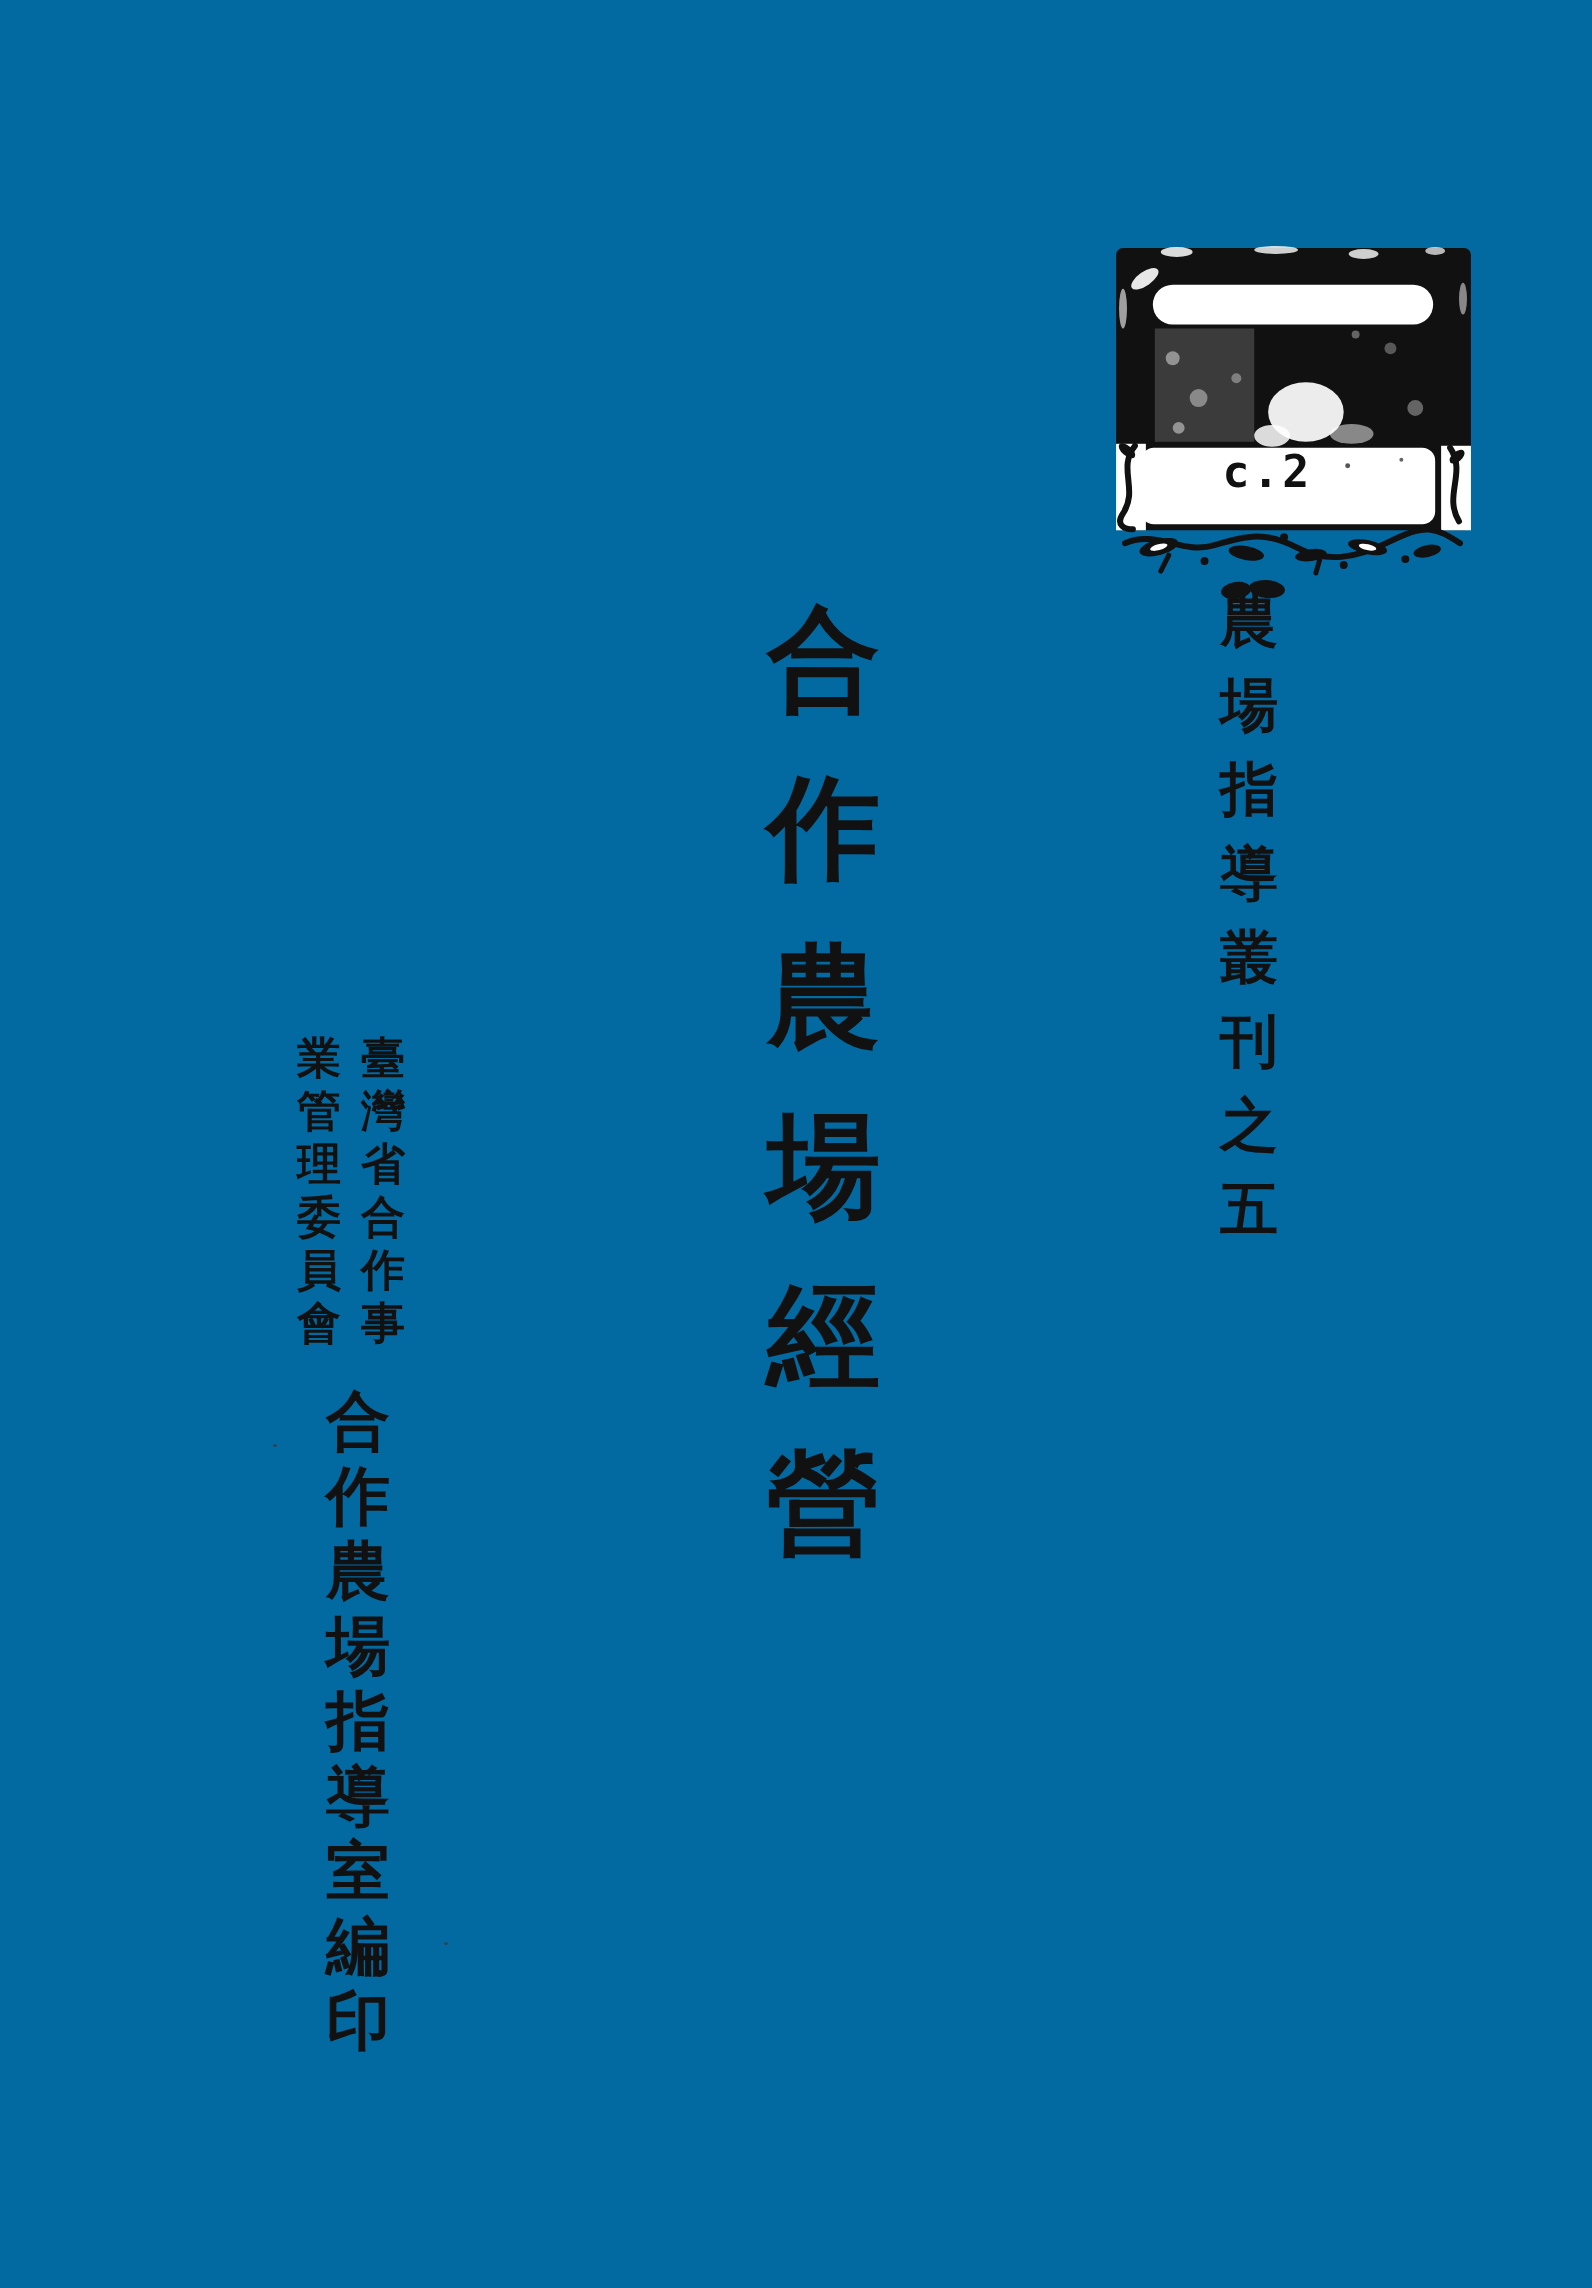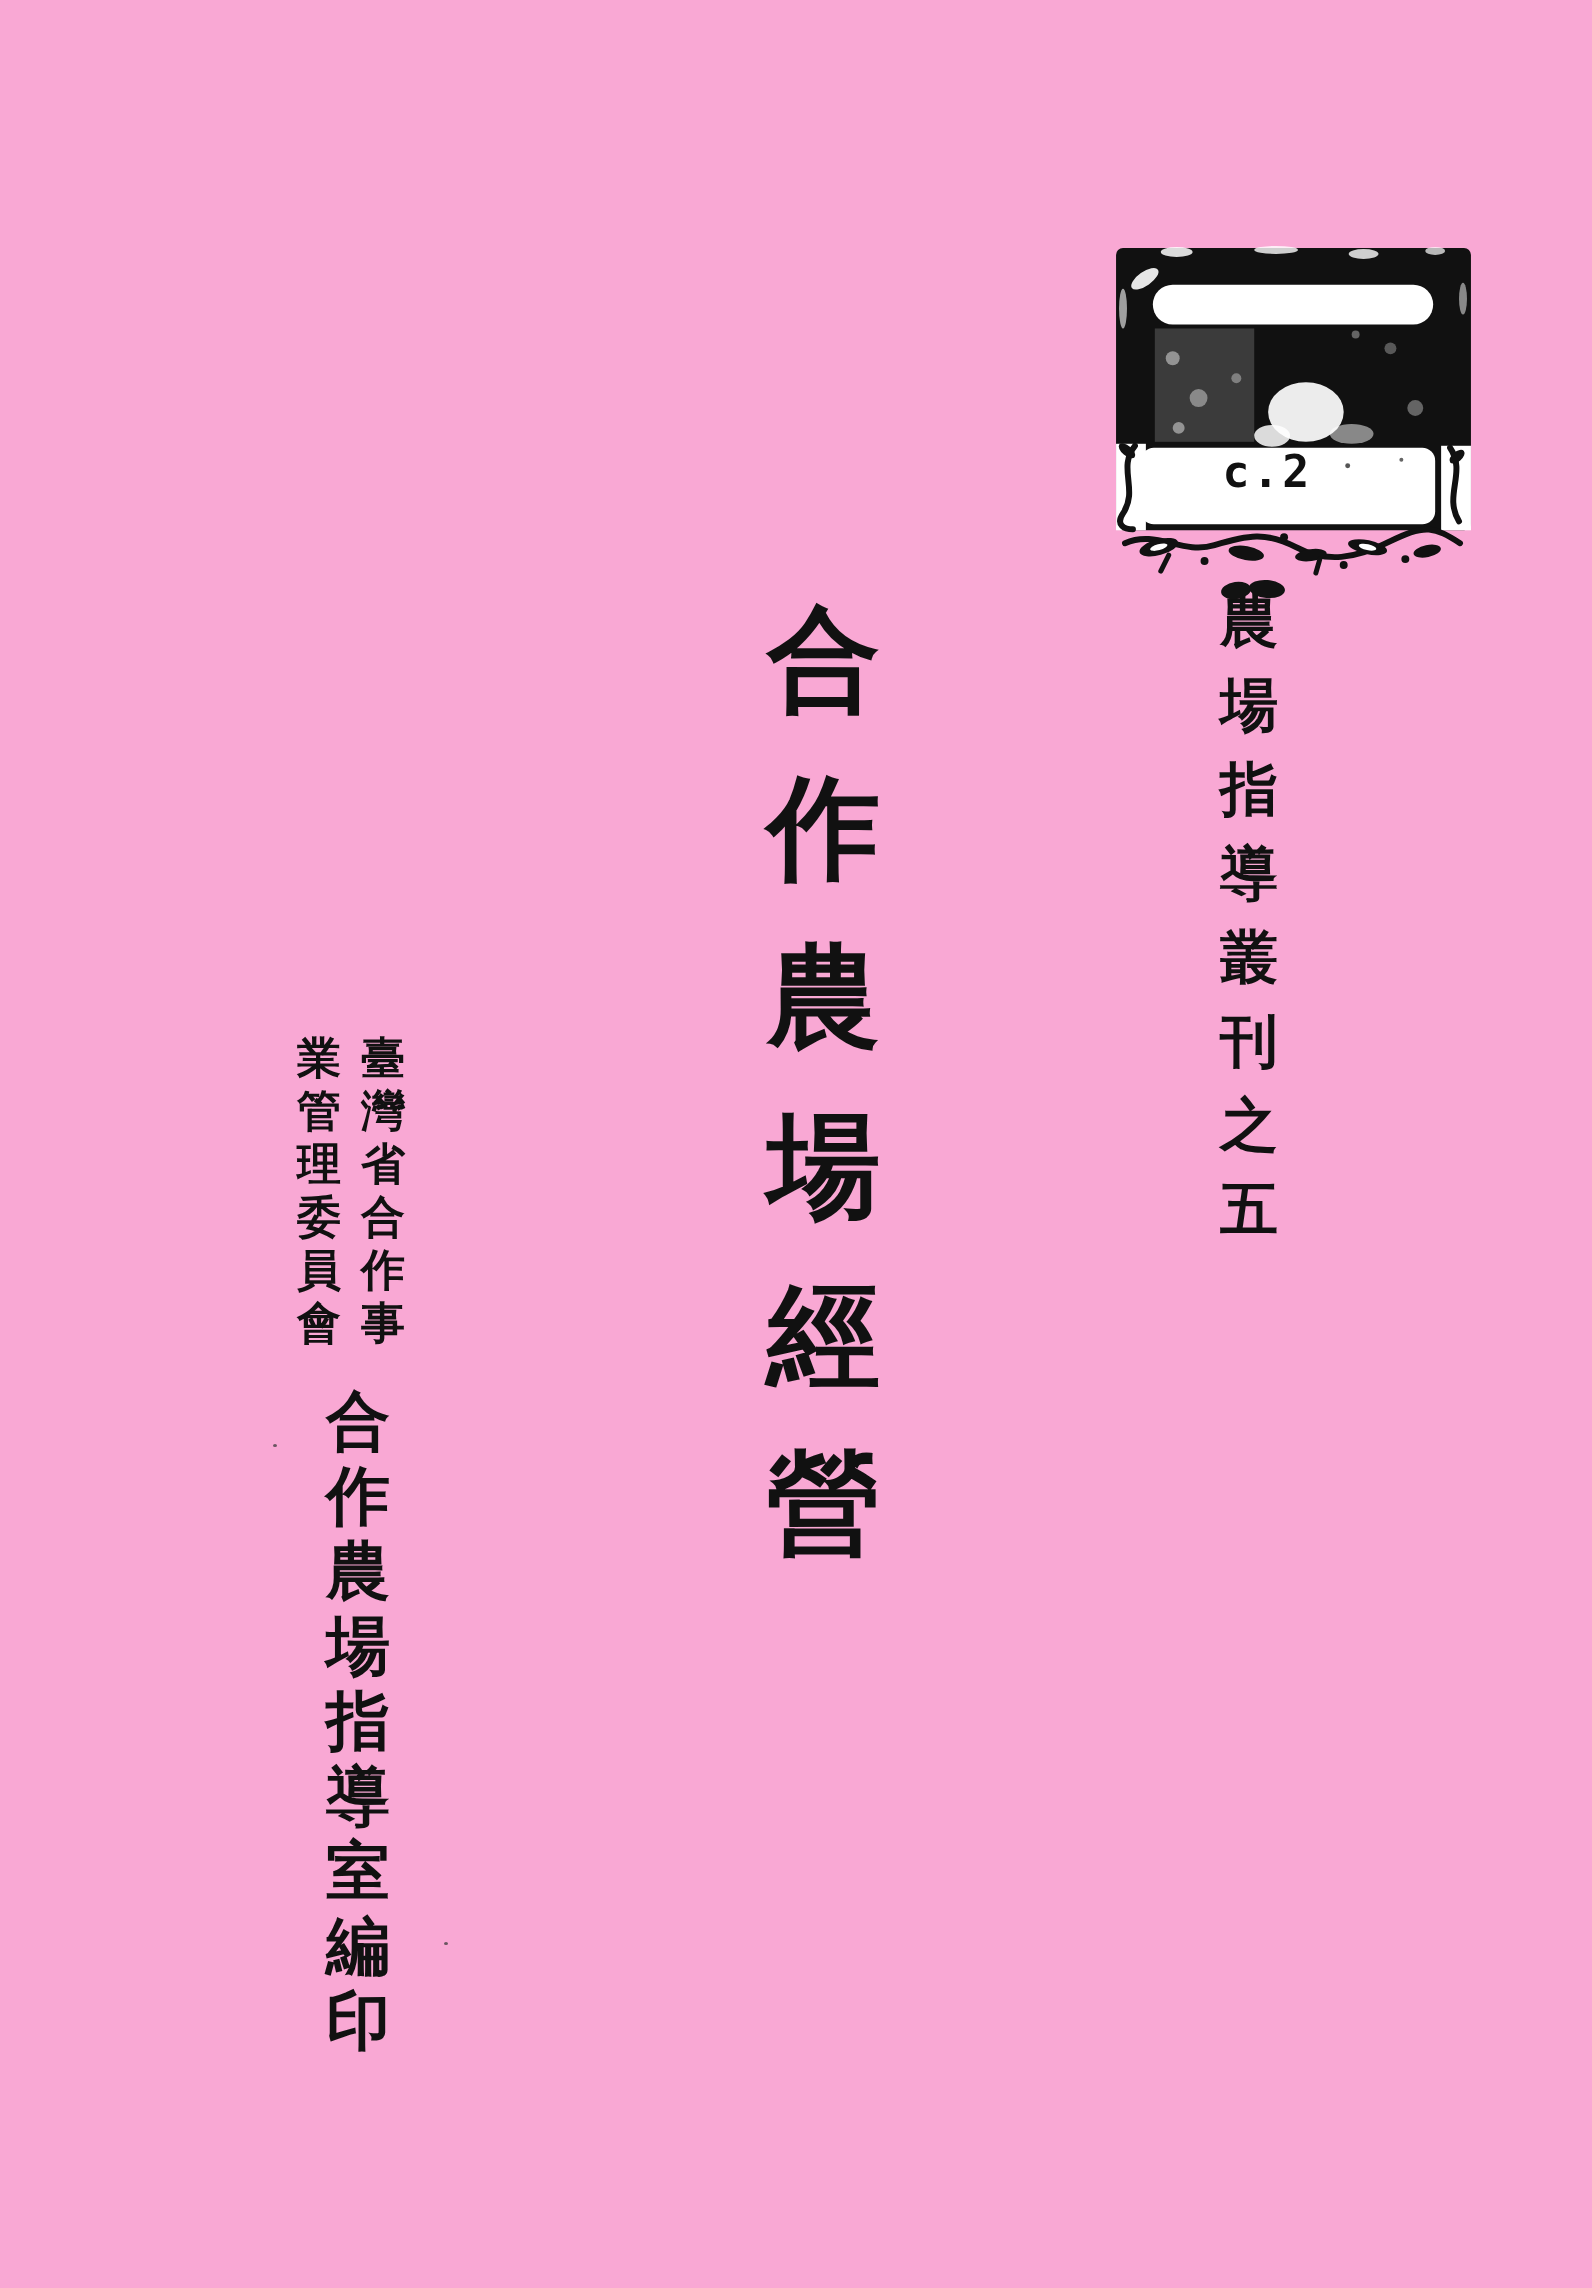--- a/index.html
+++ b/index.html
@@ -10,21 +10,21 @@
     width: 1592px;
     height: 2289px;
     position: relative;
     background: #ffffff;
     overflow: hidden;
     font-family: "DejaVu Serif", "Liberation Serif", serif;
   }
   .page {
     position: absolute;
     inset: 0;
-    background: #f9a8d4;
+    background: #0369a1;
   }
   
   .vcol {
     position: absolute;
     display: block;
     color: #111111;
   }
   .vchar {
     display: flex;
     align-items: center;

